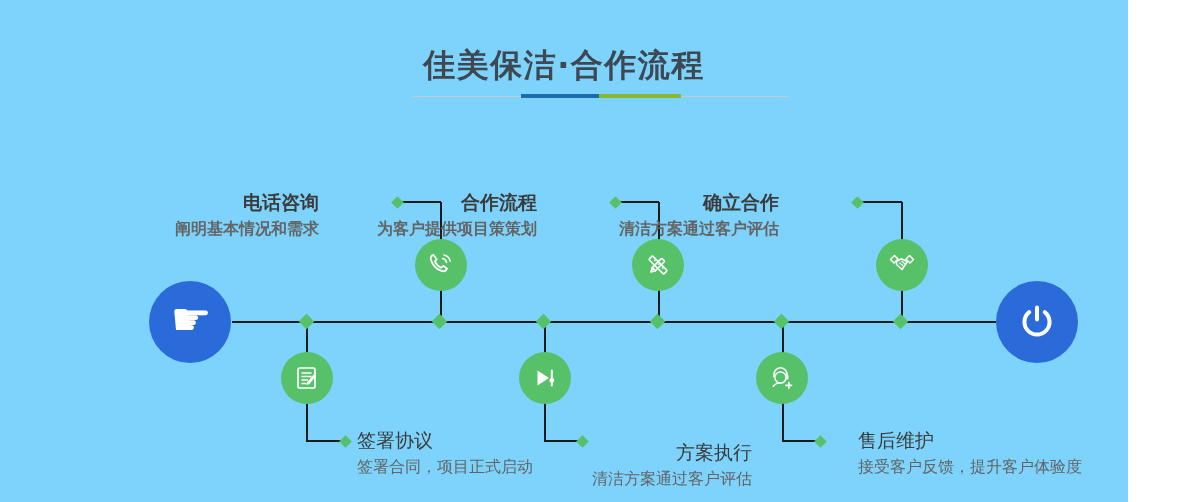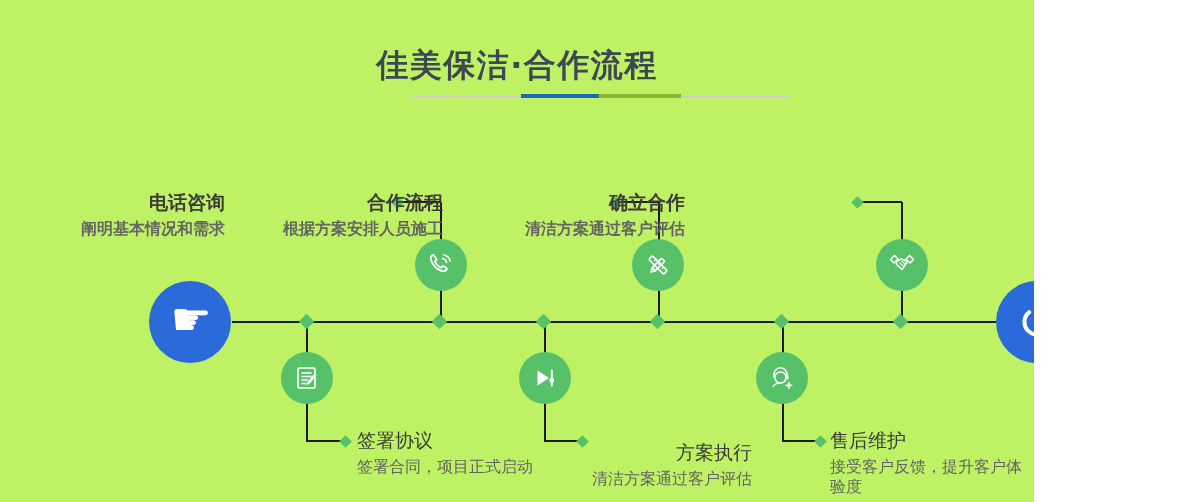--- a/index.html
+++ b/index.html
@@ -1,17 +1,17 @@
 <!DOCTYPE html>
 <html><head>
 <meta charset="utf-8">
 <style>
   html,body { margin:0; padding:0; background:#fff; }
   .page {
-    position:relative; width:1034px; height:502px; background:#bef264;
+    position:relative; width:1128px; height:502px; background:#7dd3fc;
     font-family:"DejaVu Sans","Liberation Sans",sans-serif; overflow:hidden;
   }
   
   .title {
     position:absolute; top:44px; left:0; width:100%; text-align:center;
     font-size:32px; font-weight:bold; letter-spacing:1.5px; color:#3d4853; margin:0;
   }
   .divider { position:absolute; top:96px; left:413px; width:376px; height:1px; background:#c9c9c9; }
   .divider .bar { position:absolute; left:108px; top:-2px; height:4px; display:flex; }
   .divider .seg-blue  { width:78px; height:4px; background:#1e6cb0; }
@@ -157,33 +157,33 @@
       <rect x="18.9" y="11.9" width="2.6" height="4.6" rx="1.2" fill="#fff"></rect>
     </svg>
   </div>
 
   <div class="step top" style="right:809px; top:190px;">
     <div class="t">电话咨询</div>
     <div class="d">阐明基本情况和需求</div>
   </div>
   <div class="step top" style="right:591px; top:190px;">
     <div class="t">合作流程</div>
-    <div class="d">根据方案安排人员施工</div>
+    <div class="d">为客户提供项目策策划</div>
   </div>
   <div class="step top" style="right:349px; top:190px;">
     <div class="t">确立合作</div>
     <div class="d">清洁方案通过客户评估</div>
   </div>
 
   <div class="step bot" style="left:357px; top:428px;">
     <div class="t">签署协议</div>
     <div class="d">签署合同，项目正式启动</div>
   </div>
   <div class="step bot" style="left:592px; top:440px;text-align:right;">
     <div class="t">方案执行</div>
     <div class="d">清洁方案通过客户评估</div>
   </div>
-  <div class="step bot" style="left:830px; top:428px;">
+  <div class="step bot" style="left:858px; top:428px;">
     <div class="t">售后维护</div>
     <div class="d">接受客户反馈，提升客户体验度</div>
   </div>
 
 </div>
 
 </body></html>

